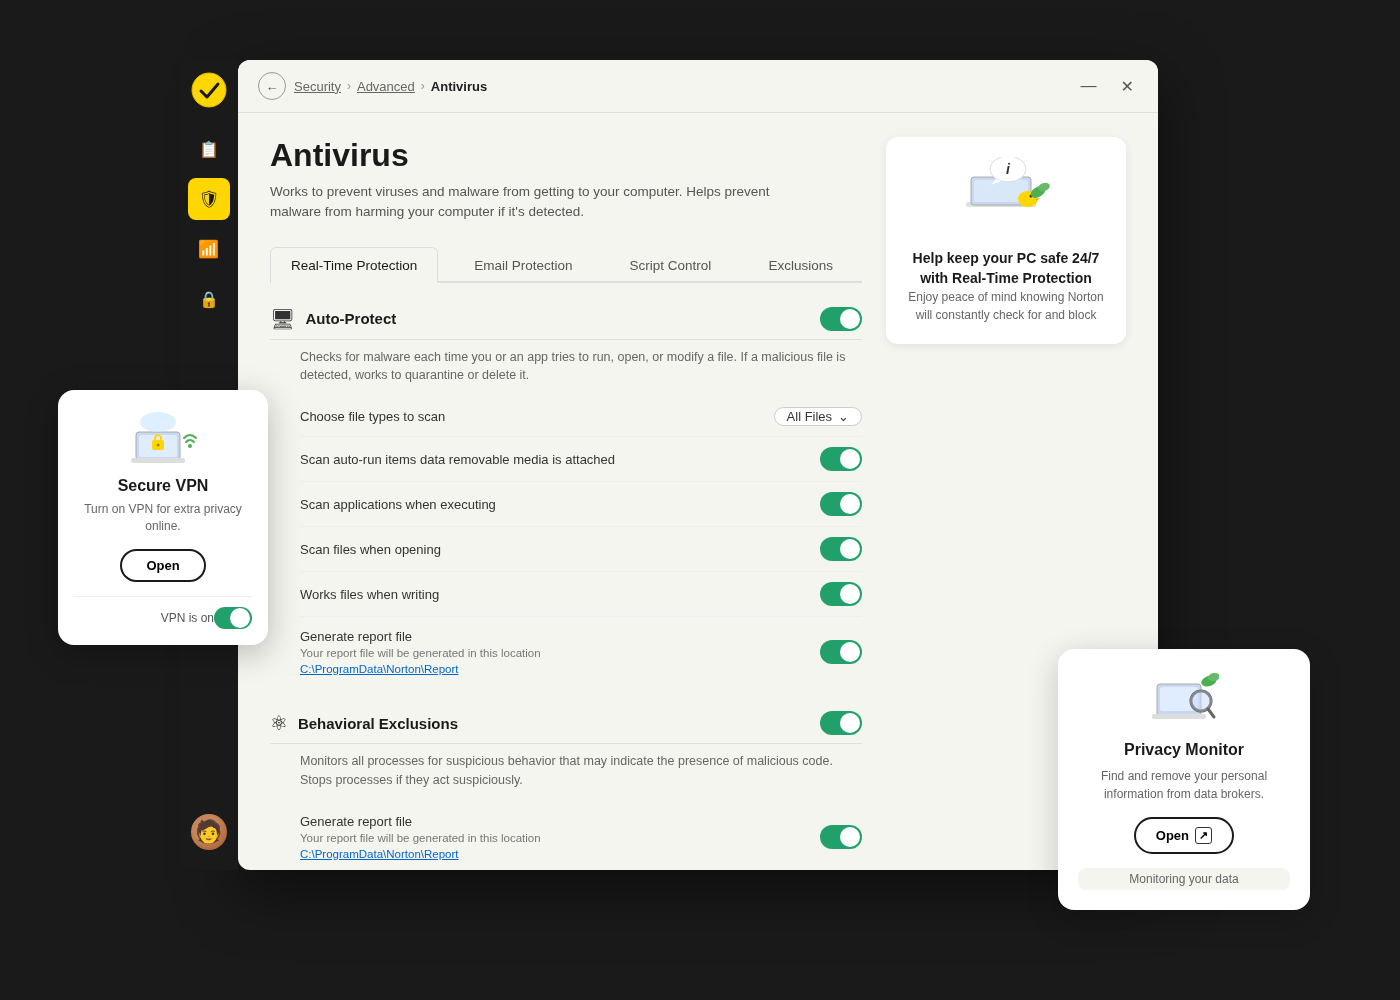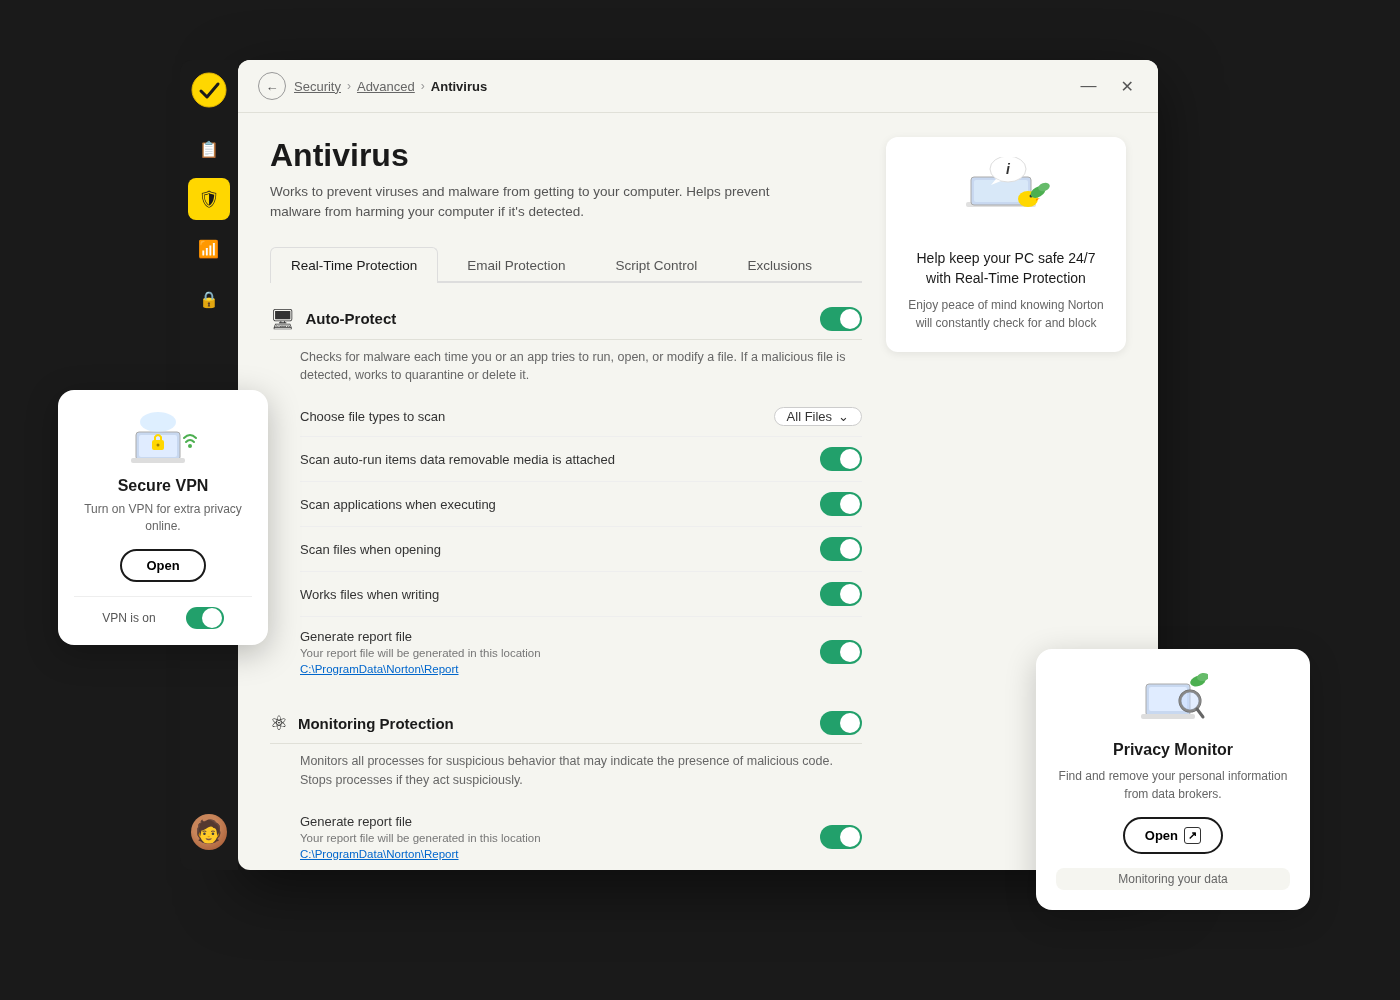--- a/index.html
+++ b/index.html
@@ -117,21 +117,21 @@
       line-height: 1.5;
       margin-bottom: 24px;
       max-width: 540px;
     }
 
     
     .tabs {
       display: flex;
       border-bottom: 2px solid #ddd;
       margin-bottom: 24px;
-      gap: 8px;
+      gap: 15px;
     }
     .tab {
       padding: 10px 20px;
       font-size: 13.5px;
       cursor: pointer;
       border: 1px solid transparent;
       border-bottom: none;
       border-radius: 6px 6px 0 0;
       color: #555;
       background: transparent;
@@ -273,23 +273,22 @@
     .promo-card-img {
       width: 100px;
       height: 80px;
       margin: 0 auto 12px;
       display: flex;
       align-items: center;
       justify-content: center;
     }
     .promo-title {
       font-size: 14px;
-      font-weight: 400;
+      font-weight: 700;
       color: #1a1a1a;
-      margin-bottom: 8px;
       line-height: 1.4;
     }
     .promo-desc {
       font-size: 12px;
       color: #666;
       line-height: 1.5;
     }
 
     
     .app-sidebar {
@@ -372,36 +371,35 @@
       padding: 7px 24px;
       font-size: 13px;
       font-weight: 600;
       background: white;
       cursor: pointer;
       margin-bottom: 14px;
     }
     .vpn-status-row {
       display: flex;
       align-items: center;
-      justify-content: center;
+      justify-content: flex-end;
       padding-top: 10px;
       border-top: 1px solid #eee;
-      gap: 30px;
     }
     .vpn-status-label {
       font-size: 12px;
       color: #555;
     }
 
     
     .privacy-card {
       position: absolute;
       right: 90px;
       bottom: 90px;
-      width: 274px;
+      width: 252px;
       background: white;
       border-radius: 16px;
       padding: 20px;
       box-shadow: 0 8px 32px rgba(0,0,0,0.2);
       z-index: 20;
     }
     .privacy-icon-wrap {
       width: 70px;
       height: 60px;
       margin: 0 auto 12px;
@@ -567,21 +565,21 @@
               <span class="toggle-check">✓</span>
             </div>
           </div>
         </div>
       </div>
 
       <div class="section">
         <div class="section-header">
           <div class="section-title-row">
             <span class="behavioral-icon">⚛</span>
-            <span class="section-title">Monitoring Protection</span>
+            <span class="section-title">Behavioral Exclusions</span>
           </div>
           <div class="toggle-wrap">
             <div class="toggle">
               <span class="toggle-check">✓</span>
             </div>
           </div>
         </div>
         <p class="section-desc">Monitors all processes for suspicious behavior that may indicate the presence of malicious code. Stops processes if they act suspiciously.</p>
 
         <div class="settings-indent">

